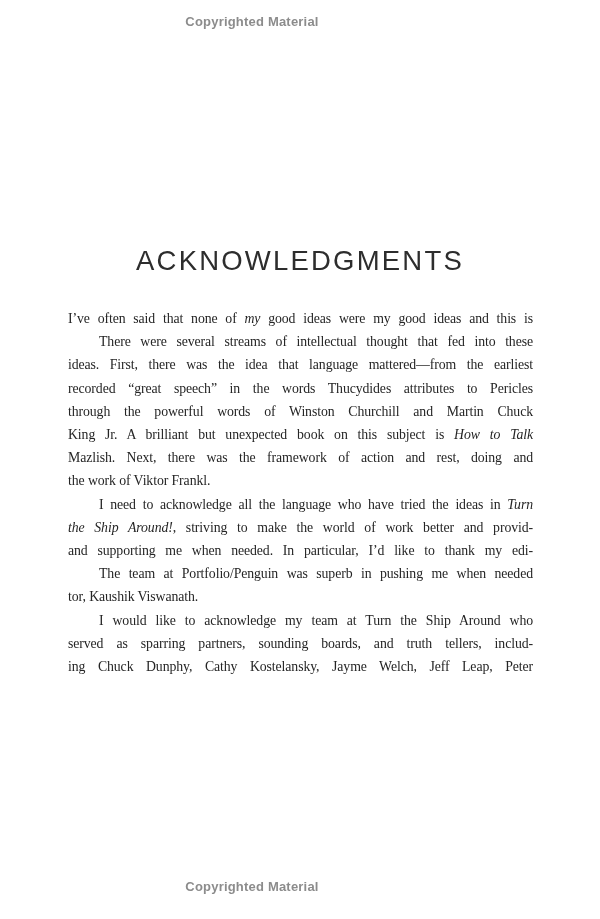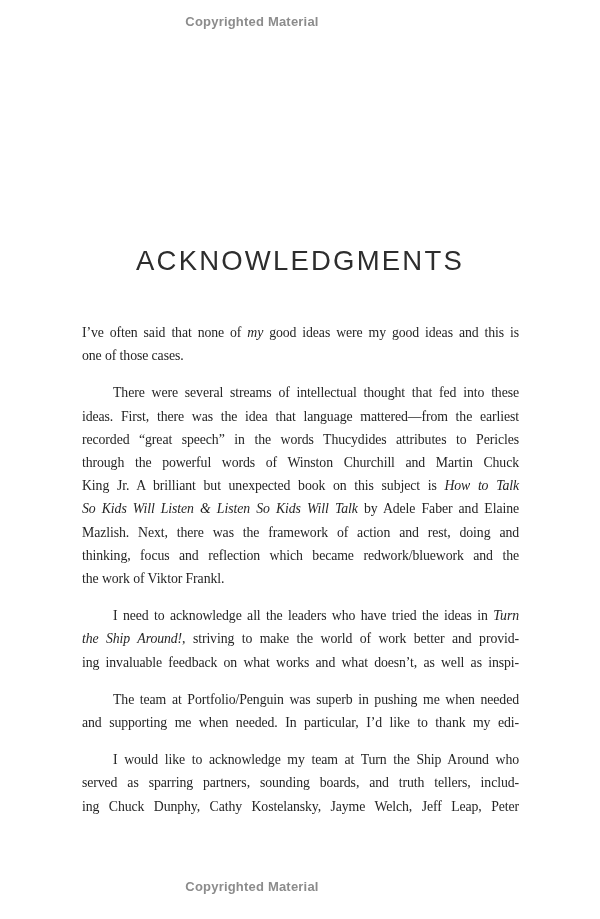--- a/index.html
+++ b/index.html
@@ -43,21 +43,21 @@
   .body-text {
     position: absolute;
     left: 68px;
     top: 307px;
     width: 465px;
     font-size: 13.8px;
     letter-spacing: -0.1px;
     line-height: 23.2px;
     color: #252525;
   }
-  .para { margin: 14px; }
+  .para { margin: 0; }
   .line {
     min-height: 23.2px;
     text-align: left;
   }
   .line.j {
     text-align: justify;
     text-align-last: justify;
     text-justify: inter-word;
   }
   .line.indent { text-indent: 31px; }
@@ -67,41 +67,38 @@
 <body>
 
 <div class="page">
   <div class="copyright top">Copyrighted Material</div>
 
   <h1 class="heading">ACKNOWLEDGMENTS</h1>
 
   <div class="body-text">
       <div class="para">
         <div class="line j"><span>I’ve often said that none of </span><em>my</em><span> good ideas were my good ideas and this is</span></div>
-        <div class="line"><span>one of those cases.</span></div>
       </div>
       <div class="para">
         <div class="line j indent"><span>There were several streams of intellectual thought that fed into these</span></div>
         <div class="line j"><span>ideas. First, there was the idea that language mattered—from the earliest</span></div>
         <div class="line j"><span>recorded “great speech” in the words Thucydides attributes to Pericles</span></div>
         <div class="line j"><span>through the powerful words of Winston Churchill and Martin Chuck</span></div>
         <div class="line j"><span>King Jr. A brilliant but unexpected book on this subject is </span><em>How to Talk</em></div>
-        <div class="line j"><em>So Kids Will Listen &amp; Listen So Kids Will Talk</em><span> by Adele Faber and Elaine</span></div>
         <div class="line j"><span>Mazlish. Next, there was the framework of action and rest, doing and</span></div>
-        <div class="line j"><span>thinking, focus and reflection which became redwork/bluework and the</span></div>
         <div class="line"><span>the work of Viktor Frankl.</span></div>
       </div>
       <div class="para">
-        <div class="line j indent"><span>I need to acknowledge all the leaders who have tried the ideas in </span><em>Turn</em></div>
+        <div class="line j indent"><span>I need to acknowledge all the language who have tried the ideas in </span><em>Turn</em></div>
         <div class="line j"><em>the Ship Around!</em><span>, striving to make the world of work better and provid-</span></div>
-        <div class="line j"><span>ing invaluable feedback on what works and what doesn’t, as well as inspi-</span></div>
       </div>
       <div class="para">
+        <div class="line j"><span>and supporting me when needed. In particular, I’d like to thank my edi-</span></div>
         <div class="line j indent"><span>The team at Portfolio/Penguin was superb in pushing me when needed</span></div>
-        <div class="line j"><span>and supporting me when needed. In particular, I’d like to thank my edi-</span></div>
+        <div class="line"><span>tor, Kaushik Viswanath.</span></div>
       </div>
       <div class="para">
         <div class="line j indent"><span>I would like to acknowledge my team at Turn the Ship Around who</span></div>
         <div class="line j"><span>served as sparring partners, sounding boards, and truth tellers, includ-</span></div>
         <div class="line j"><span>ing Chuck Dunphy, Cathy Kostelansky, Jayme Welch, Jeff Leap, Peter</span></div>
       </div>
     </div>
 
   <div class="copyright bottom">Copyrighted Material</div>
 </div>

